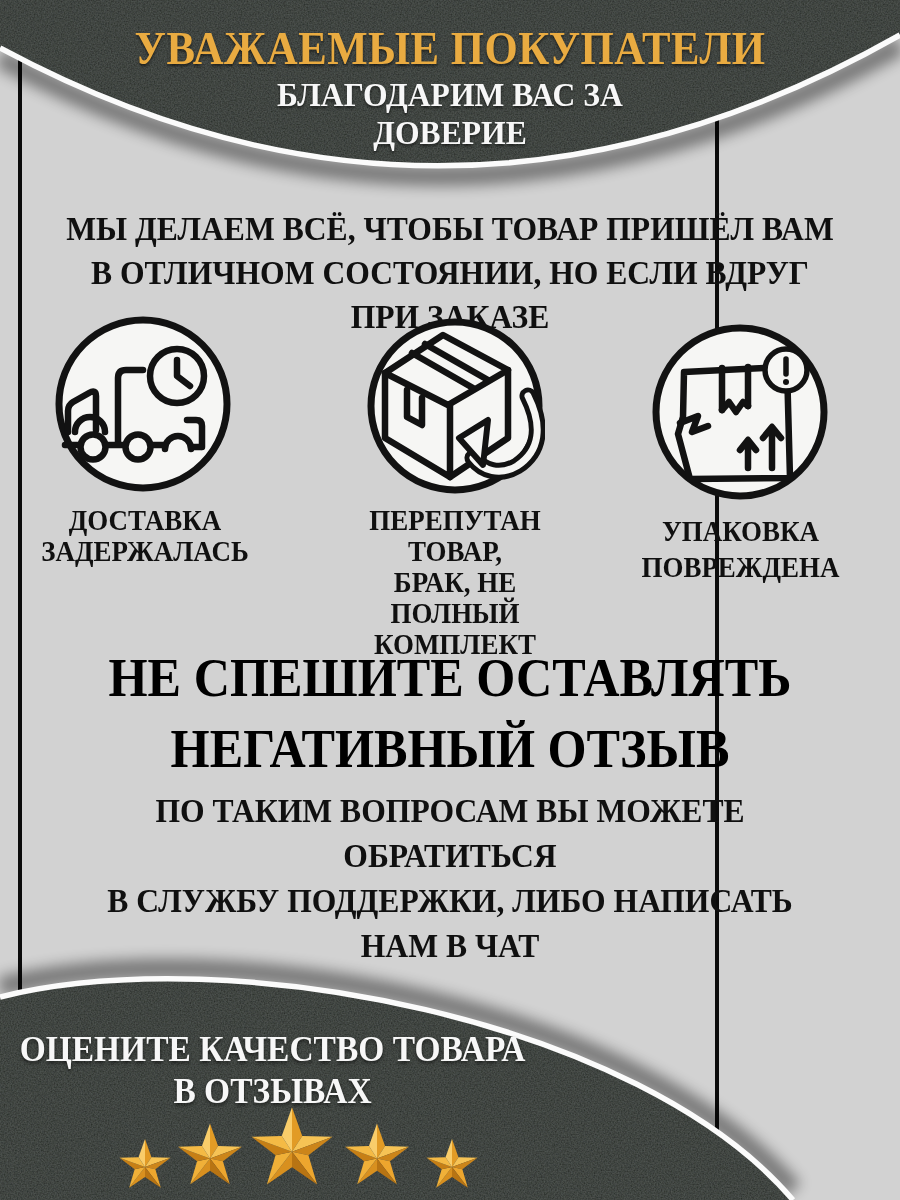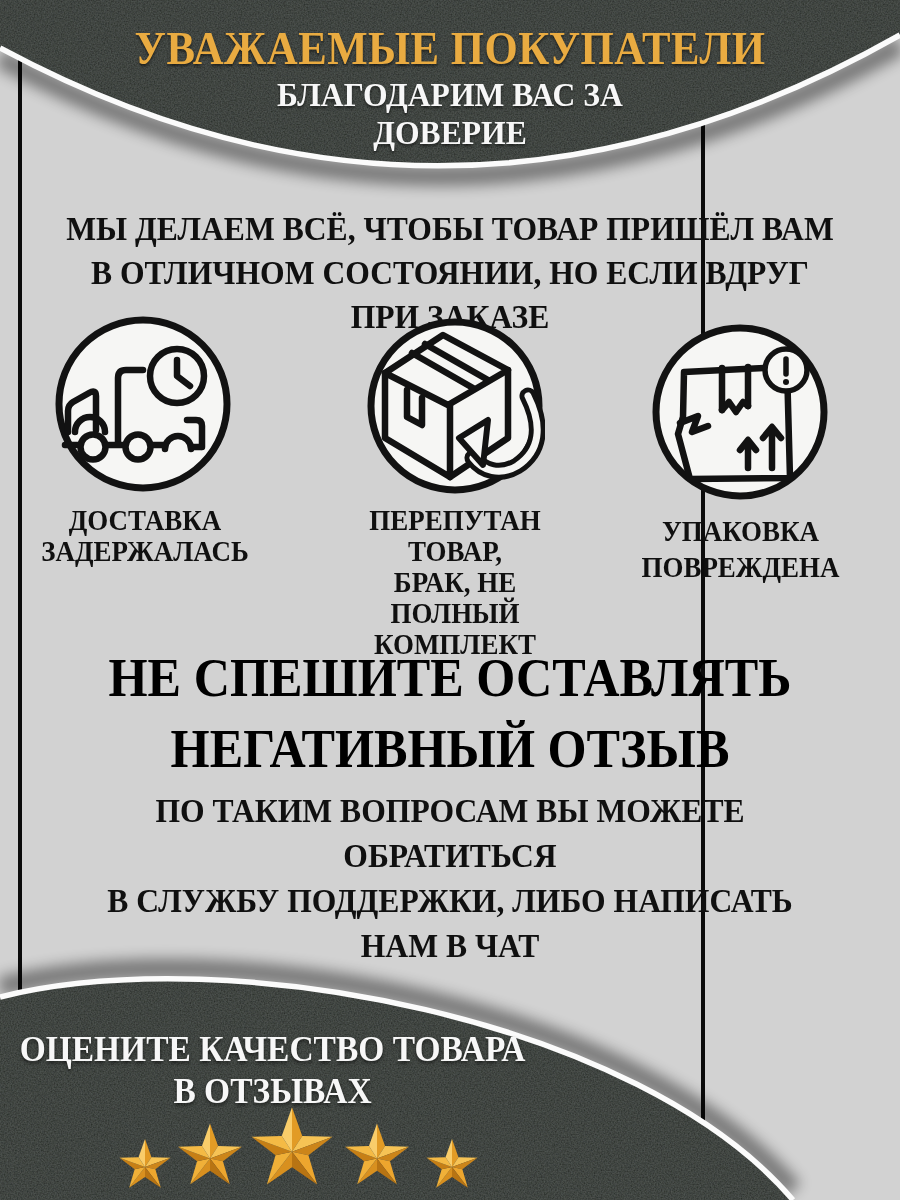--- a/index.html
+++ b/index.html
@@ -7,21 +7,21 @@
     --star-gold:#f2b13c;
     --dark-bg:#252a28;
     --card-bg:#d2d2d2;
     --text-dark:#101010;
     --text-light:#f7f7f7;
     --line-white:#fbfbfb;
   }
   html,body{margin:0;padding:0;}
   body{width:900px;height:1200px;overflow:hidden;background:var(--card-bg);
        font-family:"Liberation Serif","DejaVu Serif",serif;font-weight:700;}
-  .poster{position:relative;width:712px;height:1200px;background:var(--card-bg);}
+  .poster{position:relative;width:712px;height:1200px;background:var(--card-bg);padding-left:14px;}
   .card{position:absolute;left:18px;right:7px;top:20px;bottom:20px;
         background:var(--card-bg);border:4px solid #0b0b0b;}
   .bgsvg{position:absolute;left:0;top:0;width:900px;height:1200px;}
   .dark-fill{fill:var(--dark-bg);}
   .curve-line{fill:none;stroke:var(--line-white);stroke-width:5.5;}
   .curve-shadow{fill:none;stroke:#000;stroke-width:20;opacity:.42;}
   .txt{position:absolute;text-align:center;transform:scaleX(.93);transform-origin:50% 50%;}
   .header-block{left:0;width:900px;top:22px;color:var(--text-light);}
   .header-title{font-size:46px;line-height:54px;color:var(--accent-gold);letter-spacing:.5px;
                 text-shadow:0 2px 3px rgba(0,0,0,.55);}

